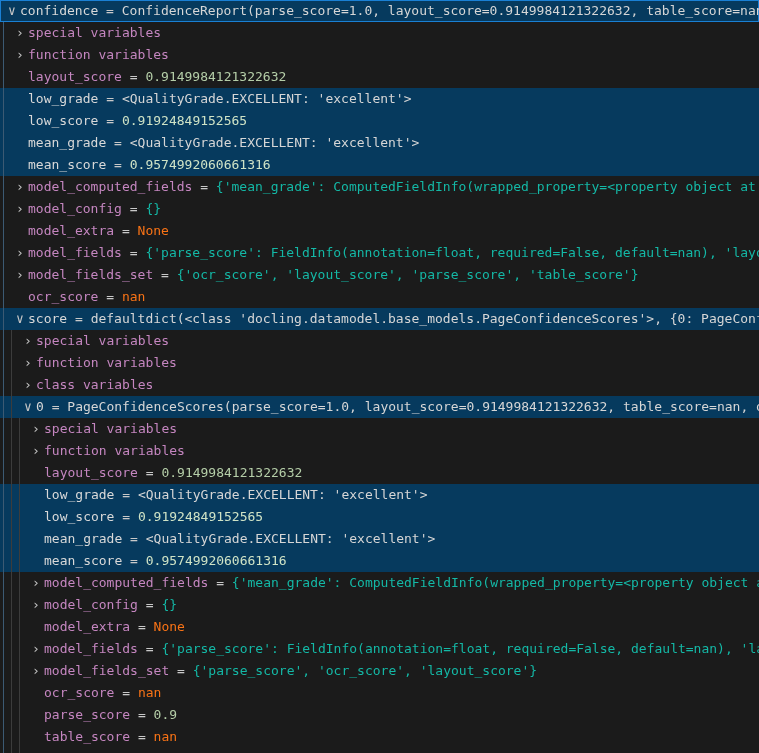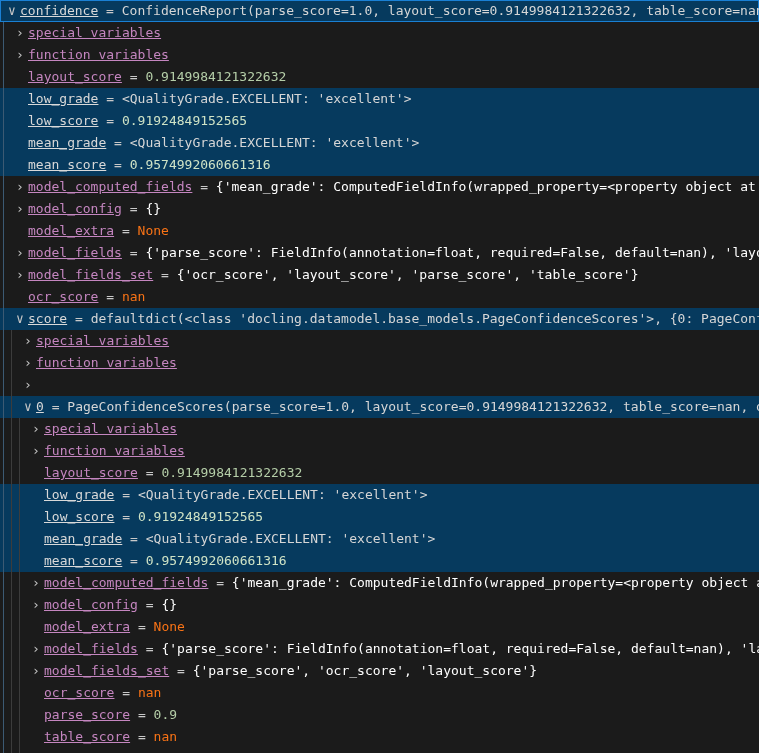--- a/index.html
+++ b/index.html
@@ -24,25 +24,25 @@
   .row.l1{padding-left:4px;}
   .row.l2{padding-left:12px;}
   .row.l3{padding-left:20px;}
   .row.l4{padding-left:28px;}
   .row.hl{background:#063a5e;}
   .row.sel{box-shadow:inset 0 0 0 1px #1a80d4;}
   .chev{
     display:inline-block;width:16px;flex:0 0 16px;
     text-align:center;color:#c5c5c5;font-size:13px;
   }
-  .nm{color:#c586c0;text-decoration:underline;}
+  .nm{color:#c586c0;}
   .row.hl .nm{color:#d9d9d9;}
   .eq{color:#c9c9c9;}
   .v-number{color:#b5cea8;text-align:right;}
-  .v-object{color:#ffffff;}
+  .v-object{color:#14b8a6;}
   .v-keyword{color:#f97316;}
   .row.hl .v-number{color:#cfe3c6;}
   .row.hl .v-object{color:#d6d6d6;}
   .guide{position:absolute;width:1px;pointer-events:none;z-index:5;}
   .guide.g1{left:3px;top:22px;bottom:0;background:#3c5a73;}
   .guide.g2{left:11px;top:330px;bottom:0;background:#3c3c3c;}
   .guide.g3{left:19px;top:418px;bottom:0;background:#3c3c3c;}
 </style>
 </head>
 <body>
@@ -163,20 +163,21 @@
 
   <div class="row l3">
     <span class="chev">›</span>
     <span class="nm">function variables</span>
     
     
   </div>
 
   <div class="row l3">
     <span class="chev">›</span>
+    <span class="nm">class variables</span>
     
     
   </div>
 
   <div class="row l3 hl">
     <span class="chev">∨</span>
     <span class="nm">0</span>
     <span class="eq"> = </span>
     <span class="val v-object">PageConfidenceScores(parse_score=1.0, layout_score=0.9149984121322632, table_score=nan, o</span>
   </div>

